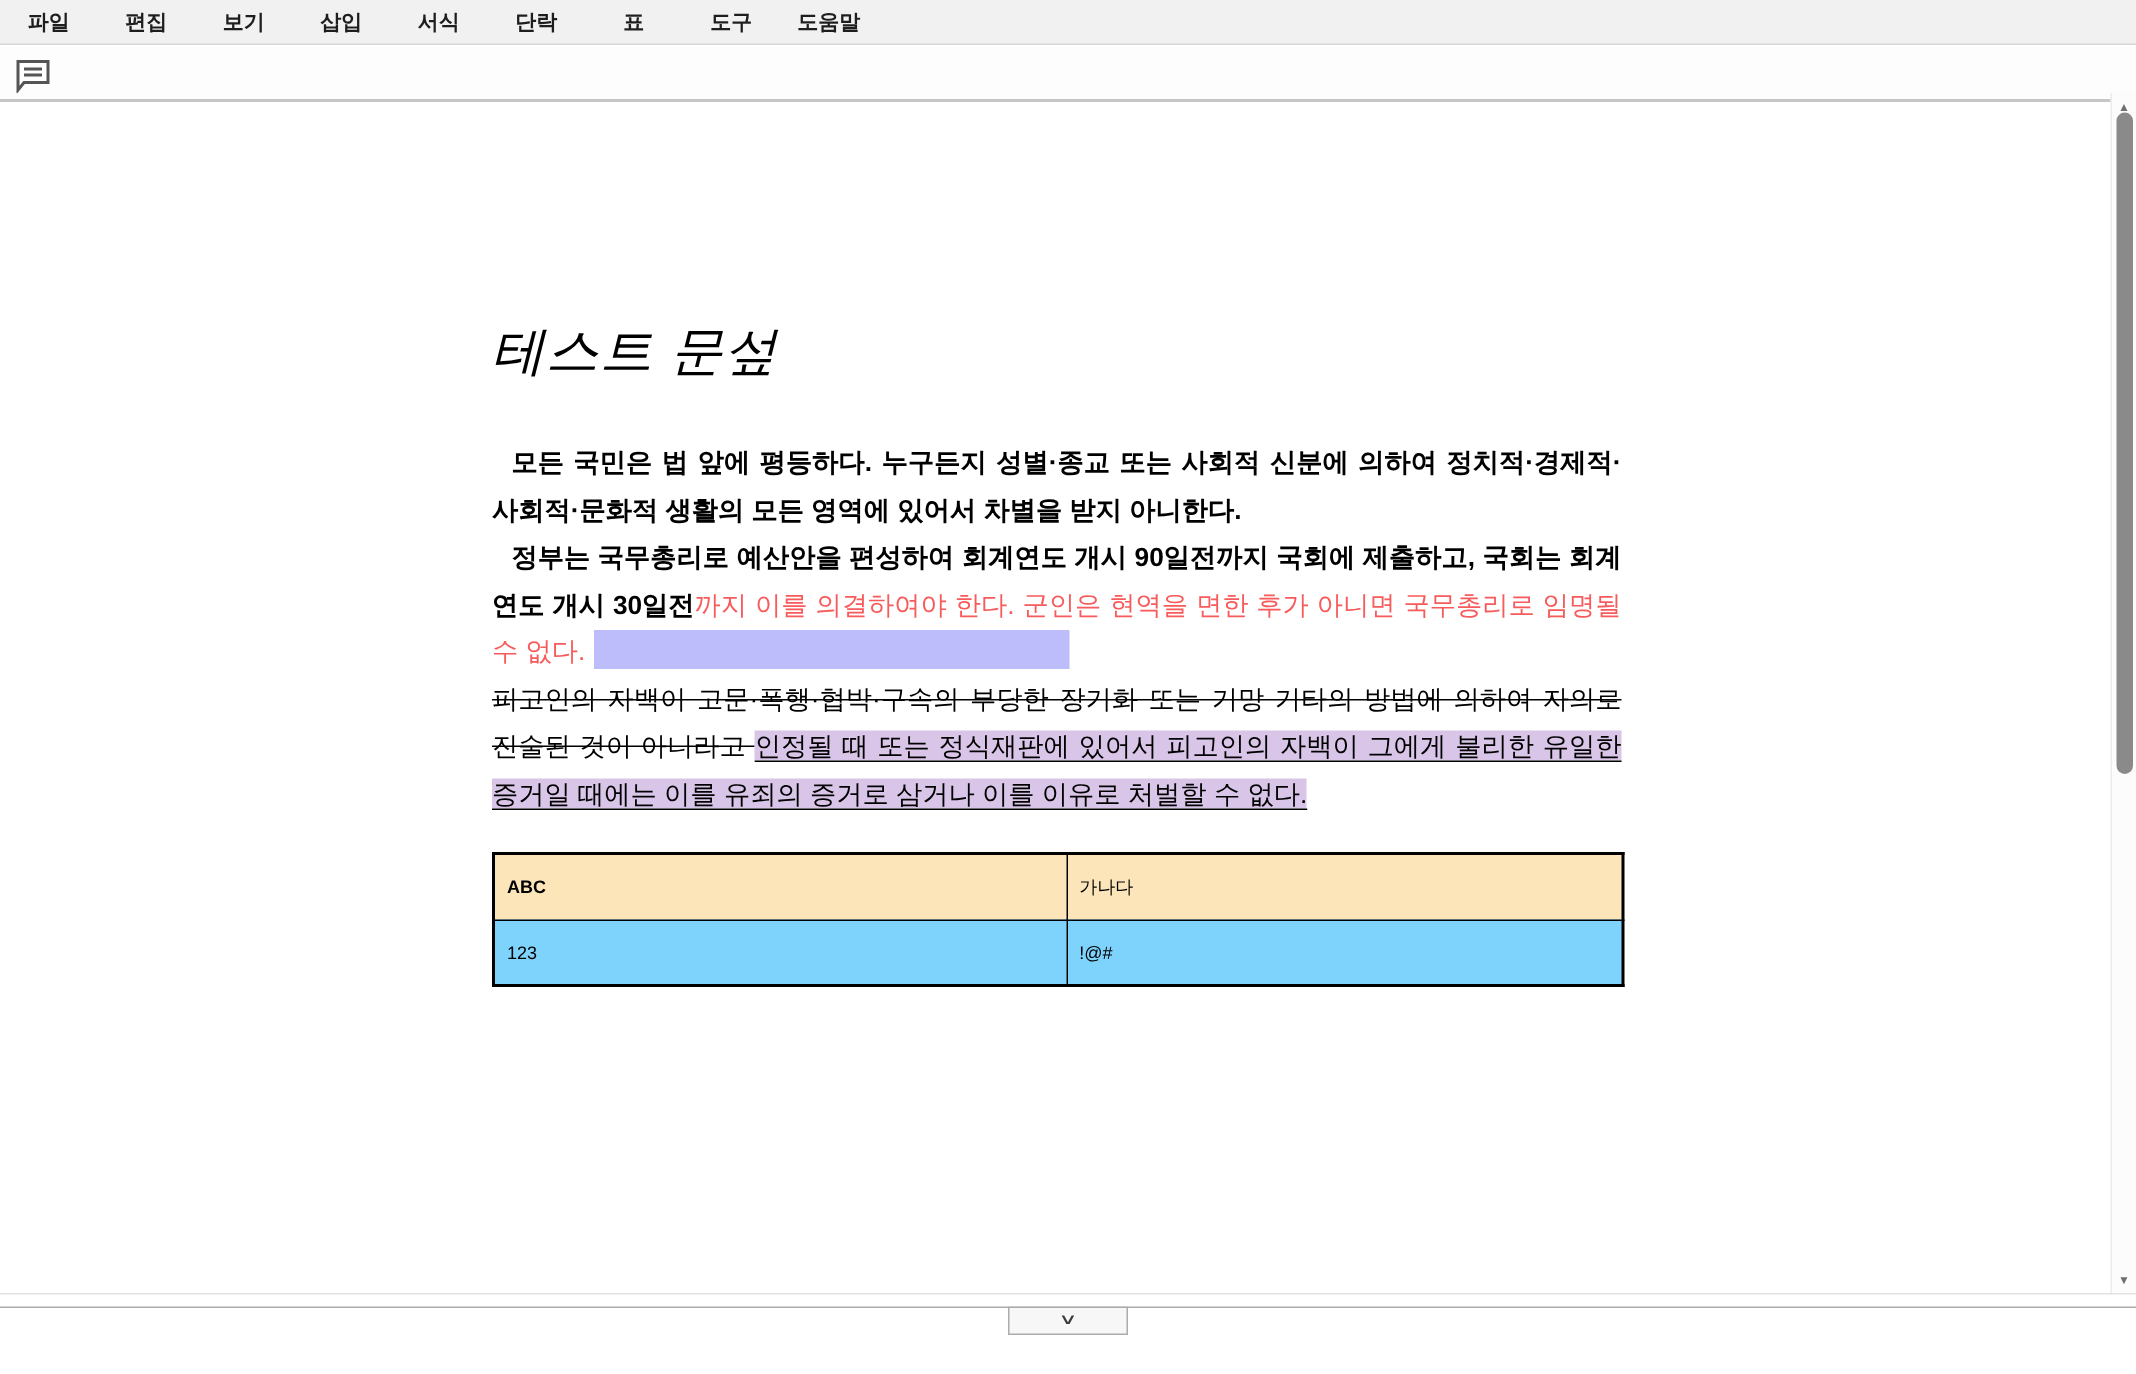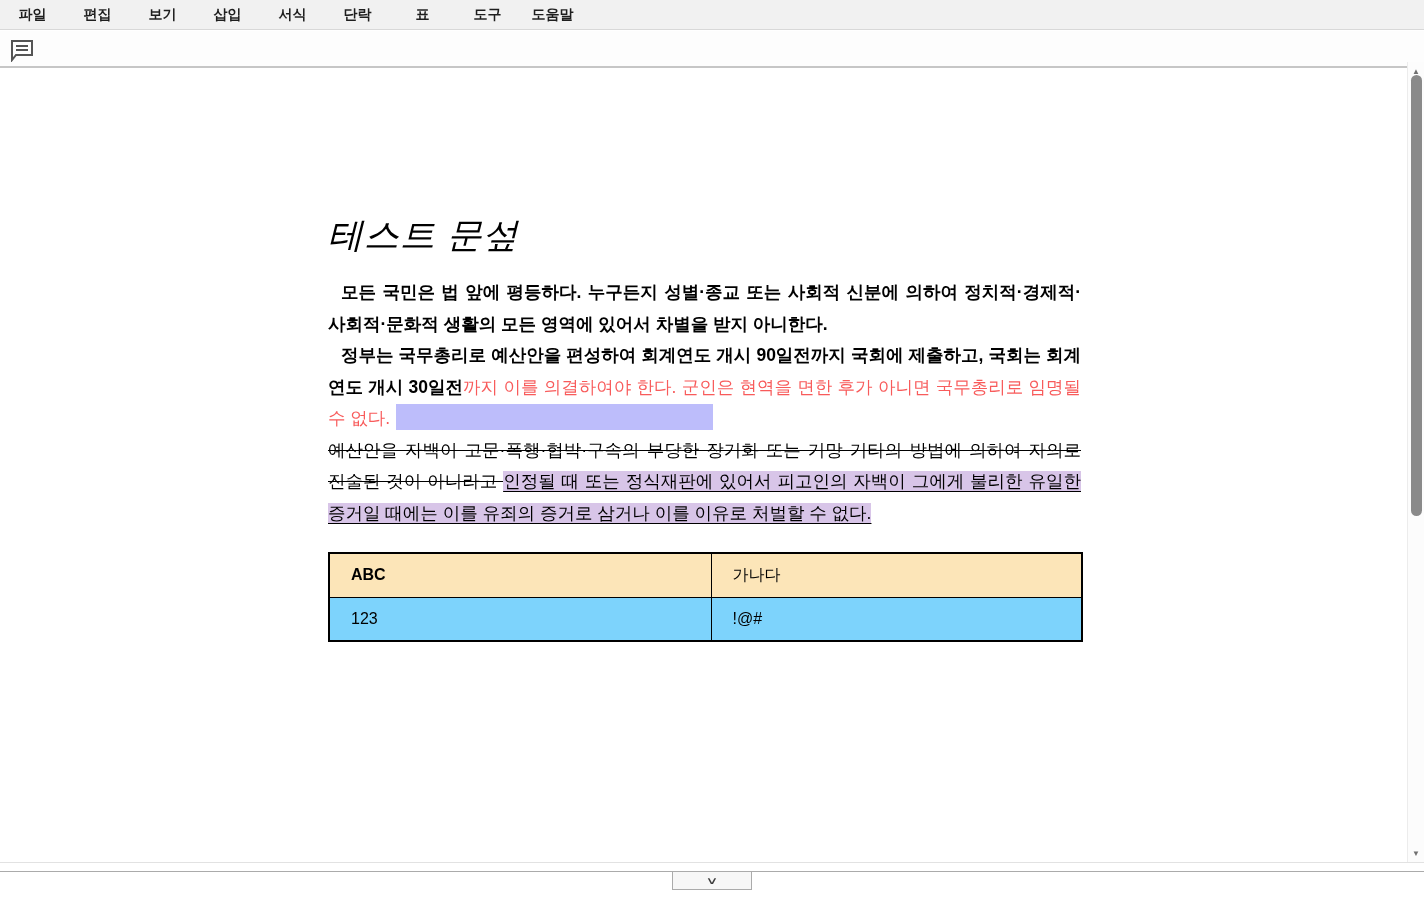--- a/index.html
+++ b/index.html
@@ -31,43 +31,43 @@
   }
 
   
   .doc {
     position:absolute; top:69px; left:0; right:17px; height:793px;
     background:#ffffff; overflow:hidden;
   }
   .content { position:absolute; left:328px; top:142px; width:753px; }
   .doc-title {
     font-style:italic; font-size:35px; line-height:48px; font-weight:500;
-    letter-spacing:1px; margin-bottom:18px; color:#000;
+    letter-spacing:1px; margin-bottom:34px; color:#000;
   }
   .para { font-size:17.5px; line-height:31.5px; text-align:justify; }
   .bold { font-weight:700;margin-left:13px; }
   .red-text { color:#f85b5b; font-weight:400; }
   .hl-blank {
     display:inline-block; width:317px; height:26px;
     background:#bdbdfb; vertical-align:-6px; margin-left:6px;
   }
   .strike { font-weight:400; text-decoration:line-through; }
   .ul-hl {
     font-weight:400; background:#d8c5e8; text-decoration:underline;
     text-underline-offset:4px;
   }
 
   
   .doc-table {
     margin-top:23px; border-collapse:collapse; table-layout:fixed;
     width:753px; border:2px solid #000;
   }
   .doc-table td {
-    border:1px solid #000; height:44px; padding:0 21px;
-    font-size:16px; vertical-align:middle;
+    border:1px solid #000; height:44px; padding:0 8px;
+    font-size:12px; vertical-align:middle;
   }
   .row-header td { background:#fce5b8; }
   .row-data td { background:#7dd3fc; }
   .cell-bold { font-weight:700; }
 
   
   .scrollbar {
     position:absolute; top:62px; right:0; width:17px; height:801px;
     background:#fcfcfc; border-left:1px solid #ececec;
   }
@@ -138,21 +138,21 @@
 
       <p class="para">
         <span class="bold">모든 국민은 법 앞에 평등하다. 누구든지 성별·종교 또는 사회적 신분에 의하여 정치적·경제적·사회적·문화적 생활의 모든 영역에 있어서 차별을 받지 아니한다.</span>
       </p>
 
       <p class="para">
         <span class="bold">정부는 국무총리로 예산안을 편성하여 회계연도 개시 90일전까지 국회에 제출하고, 국회는 회계연도 개시 30일전</span><span class="red-text">까지 이를 의결하여야 한다. 군인은 현역을 면한 후가 아니면 국무총리로 임명될 수 없다.</span><span class="hl-blank"></span>
       </p>
 
       <p class="para">
-        <span class="strike">예산안을 자백이 고문·폭행·협박·구속의 부당한 장기화 또는 기망 기타의 방법에 의하여 자의로 진술된 것이 아니라고 </span><span class="ul-hl">인정될 때 또는 정식재판에 있어서 피고인의 자백이 그에게 불리한 유일한 증거일 때에는 이를 유죄의 증거로 삼거나 이를 이유로 처벌할 수 없다.</span>
+        <span class="strike">피고인의 자백이 고문·폭행·협박·구속의 부당한 장기화 또는 기망 기타의 방법에 의하여 자의로 진술된 것이 아니라고 </span><span class="ul-hl">인정될 때 또는 정식재판에 있어서 피고인의 자백이 그에게 불리한 유일한 증거일 때에는 이를 유죄의 증거로 삼거나 이를 이유로 처벌할 수 없다.</span>
       </p>
 
       <table class="doc-table">
         <colgroup>
             <col style="width:382px">
             <col style="width:371px">
           </colgroup>
         <tbody>
           <tr class="row-header">
             <td class="cell-bold">ABC</td>

